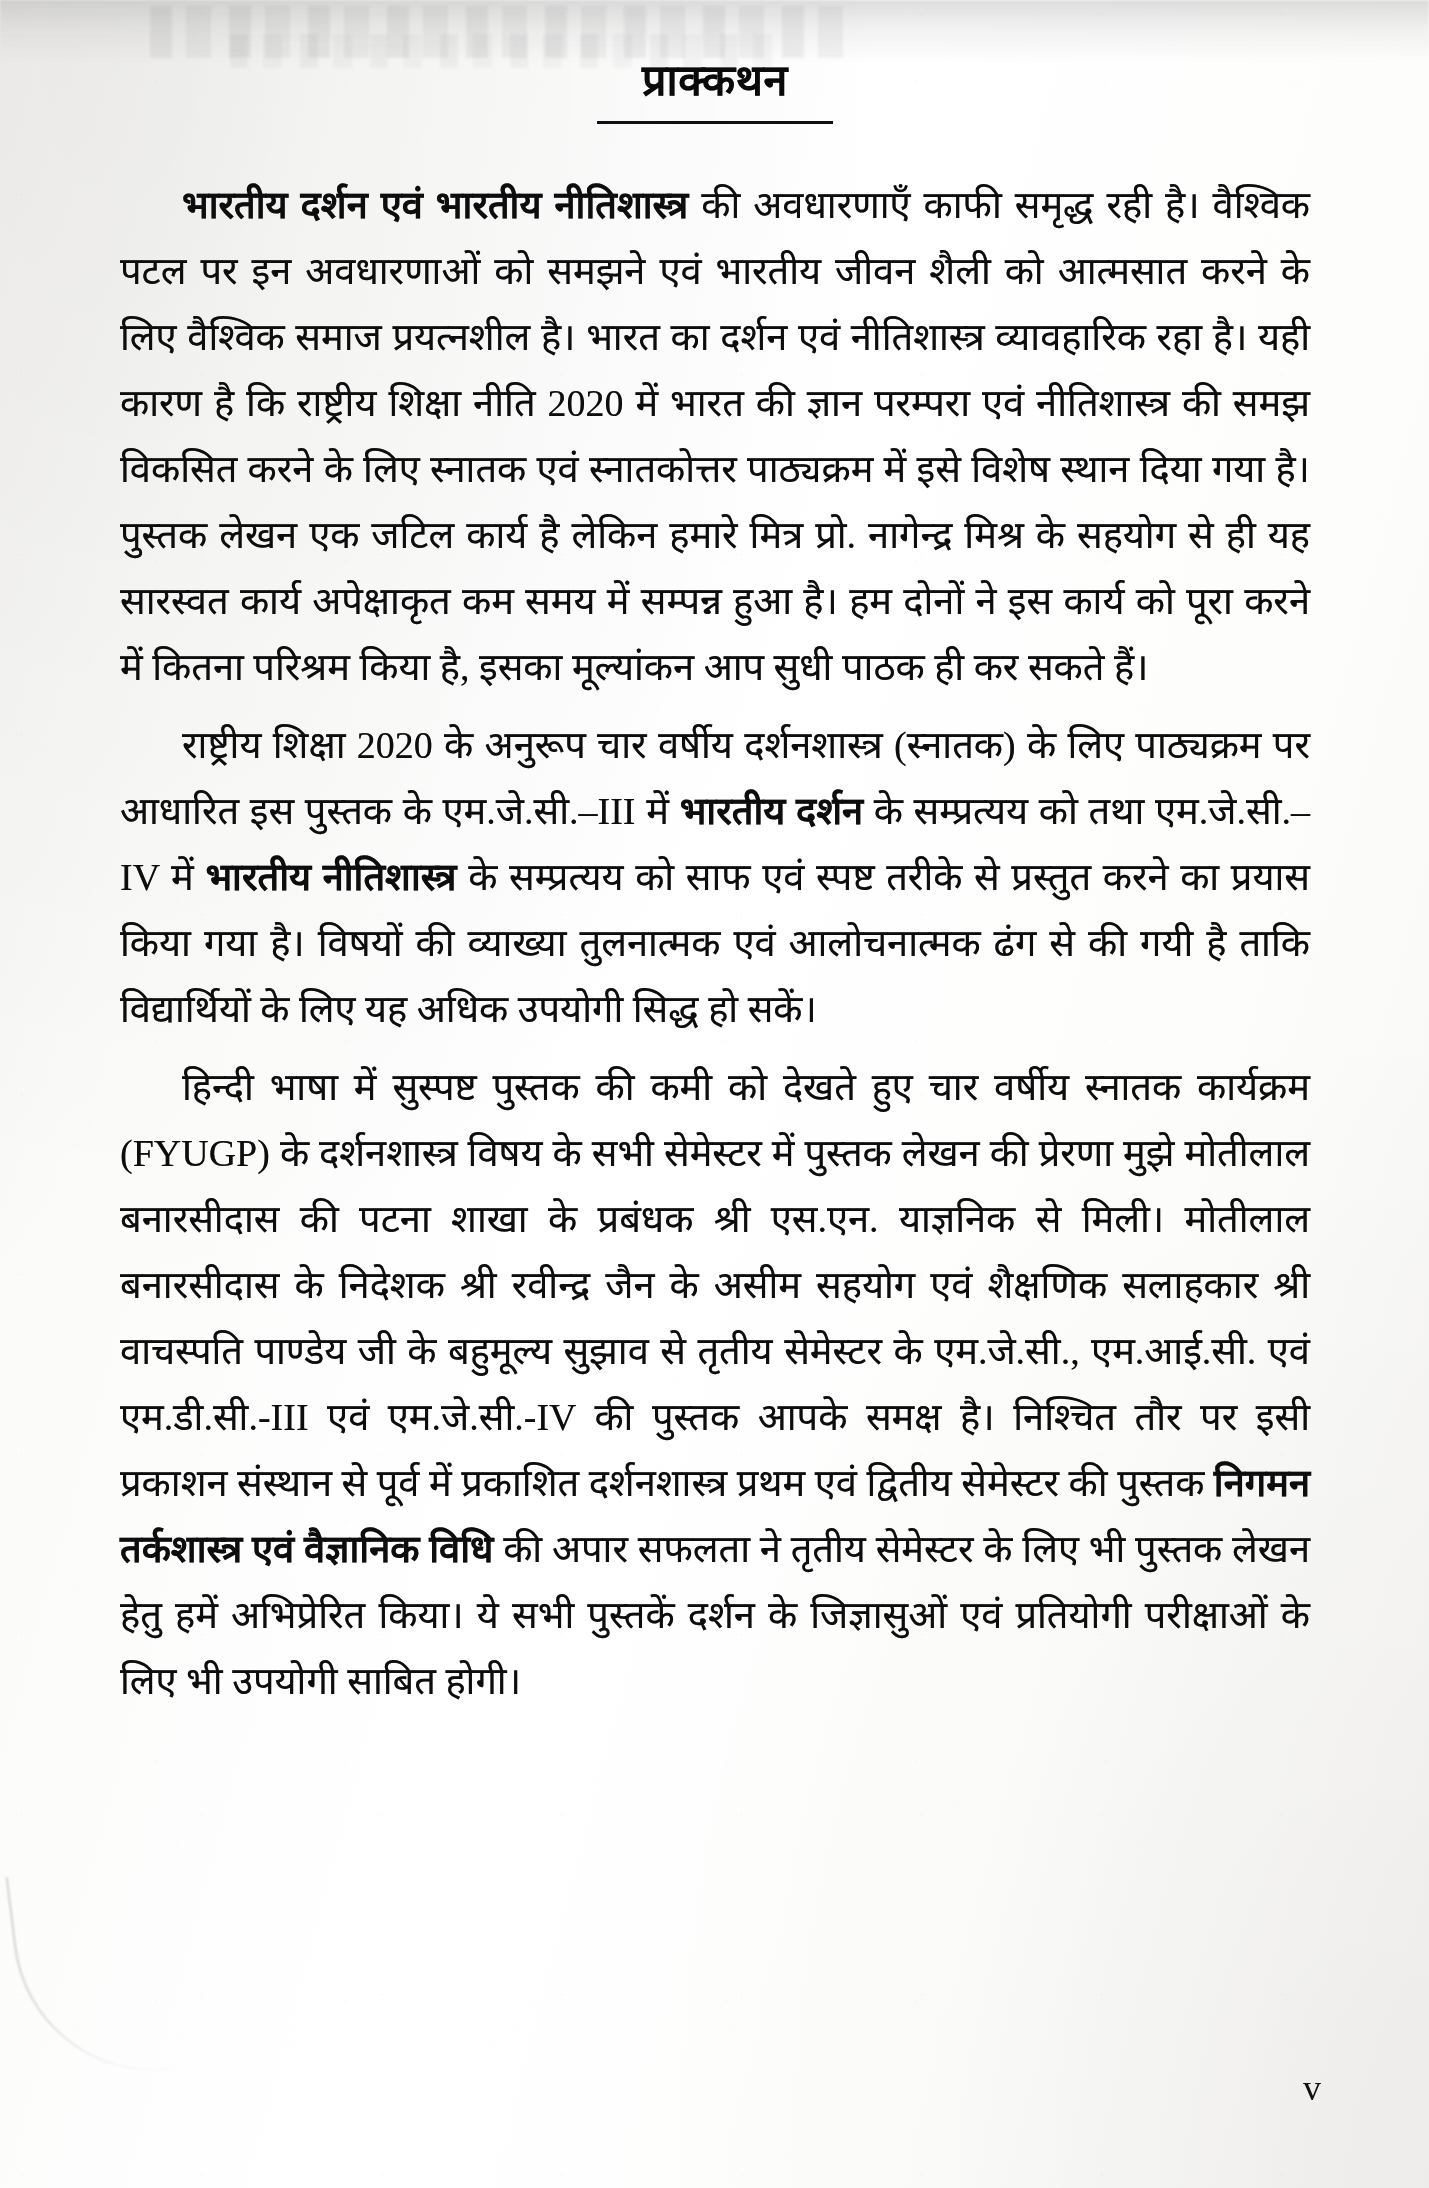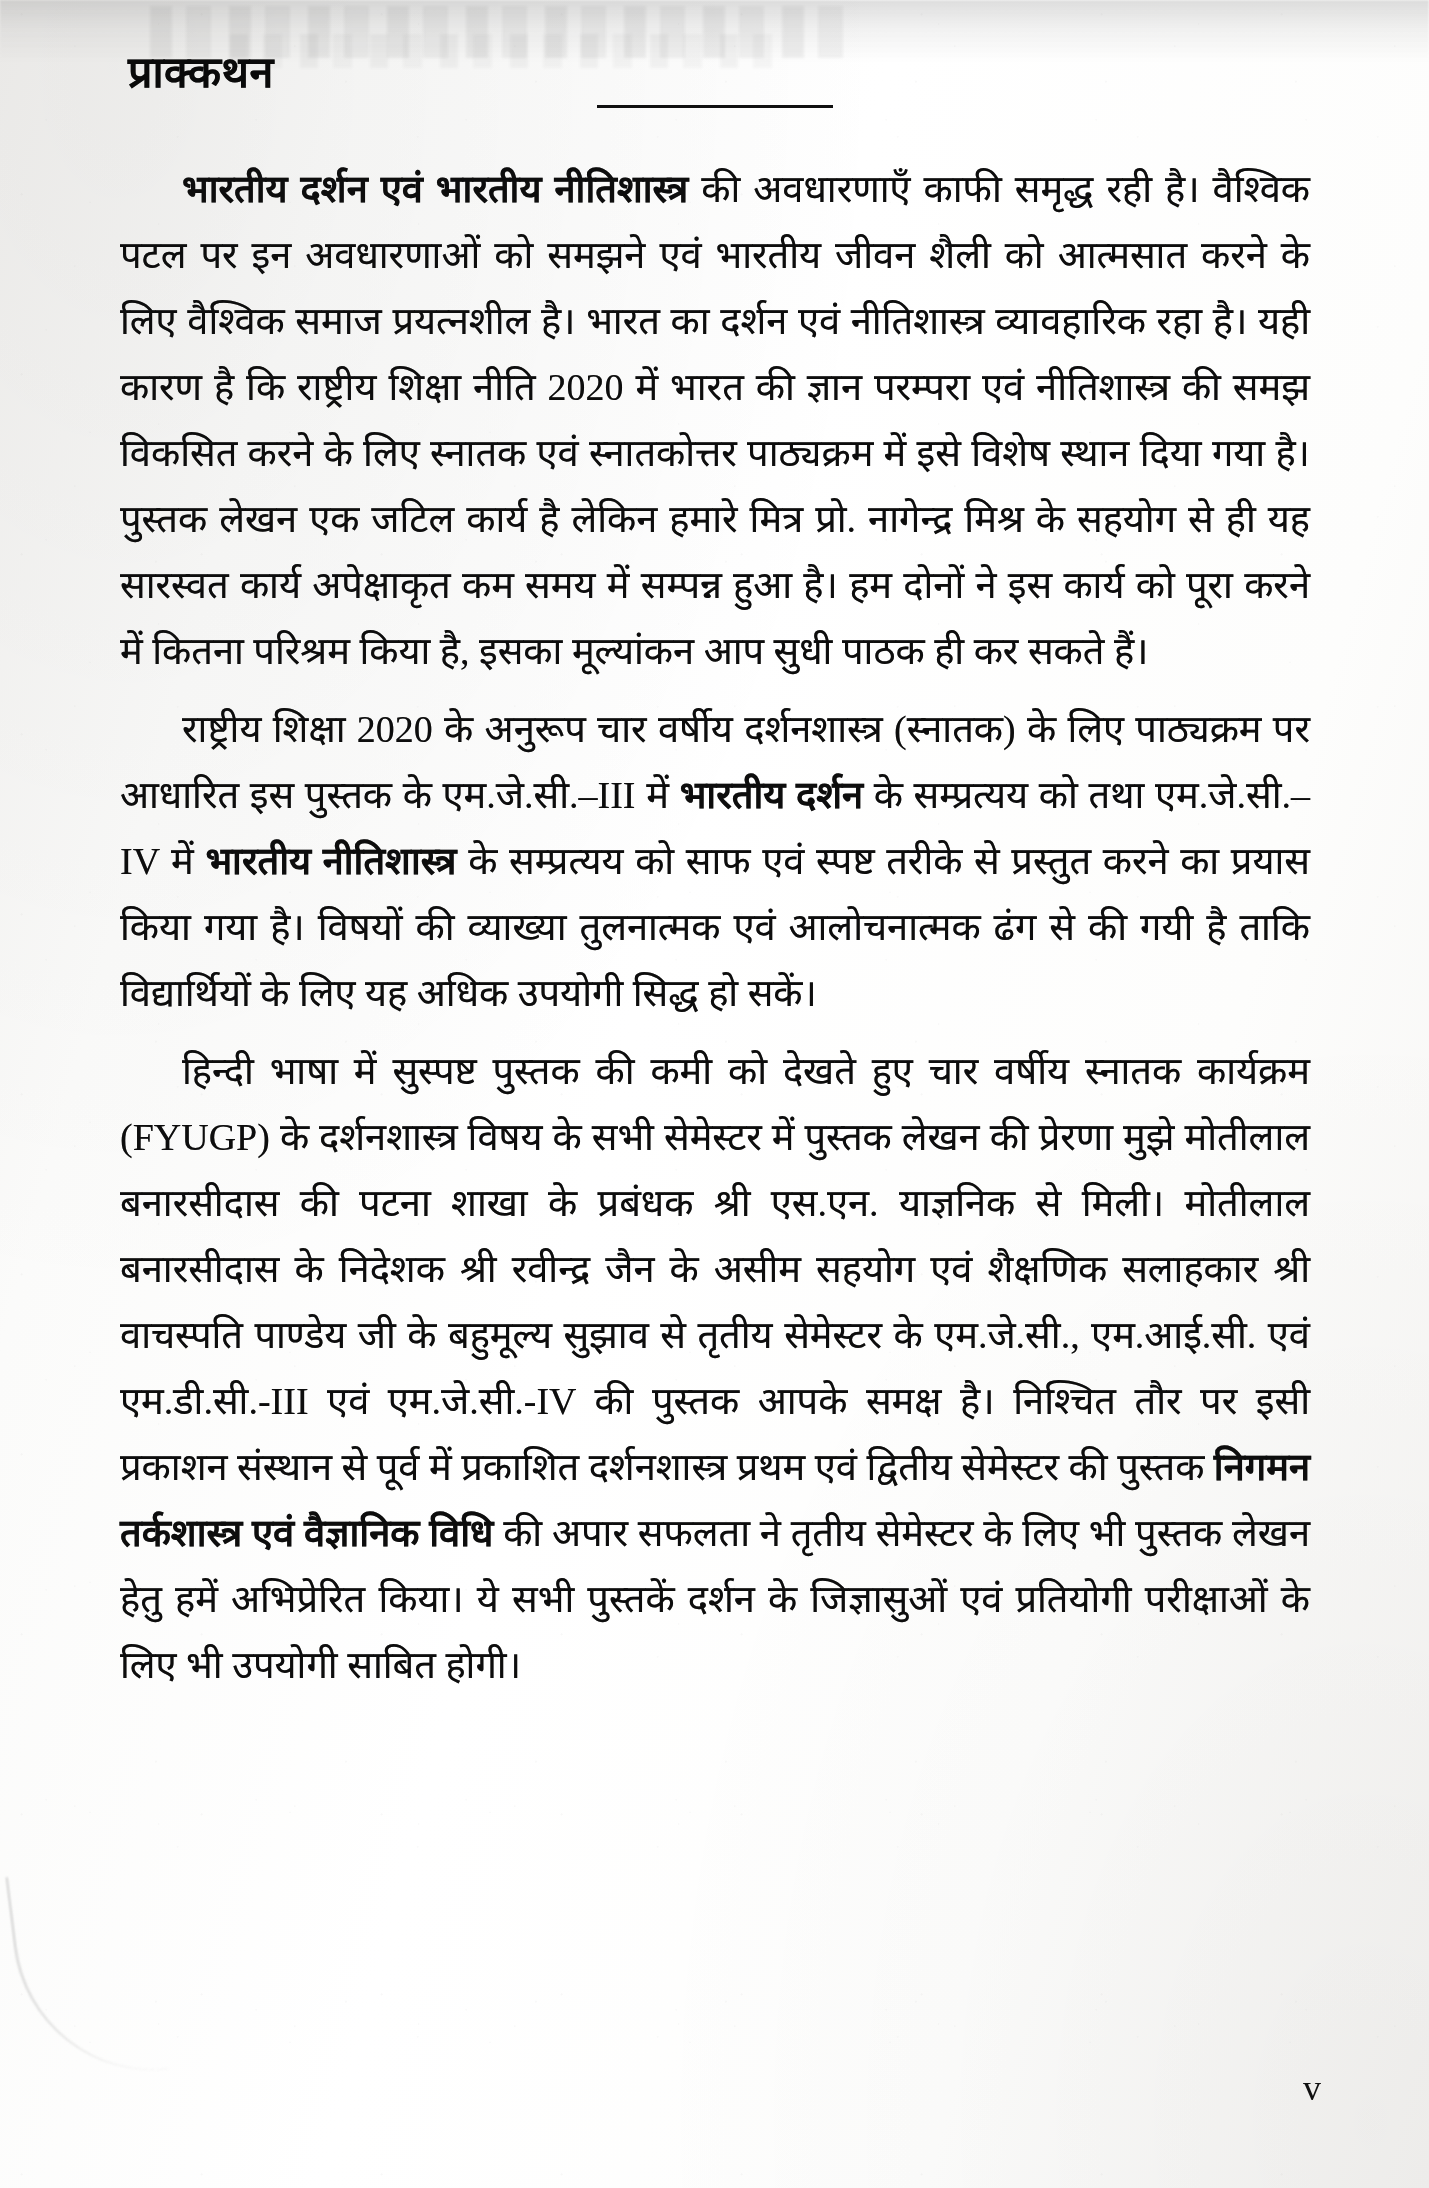--- a/index.html
+++ b/index.html
@@ -104,25 +104,25 @@
   }
 
   .content {
     position: absolute;
     left: 120px;
     top: 0;
     width: 1190px;
   }
 
   .doc-title {
-    text-align: left;
+    text-align: center;
     font-size: 43px;
     font-weight: bold;
     letter-spacing: .5px;
-    margin: 8px;
+    margin: 16px;
     padding-top: 40px;
     line-height: 1.15;
     color: #0a0a0a;
     text-shadow: 0 0 .6px rgba(0,0,0,.55);
   }
 
   .title-underline {
     width: 236px;
     height: 3px;
     background: #101010;

